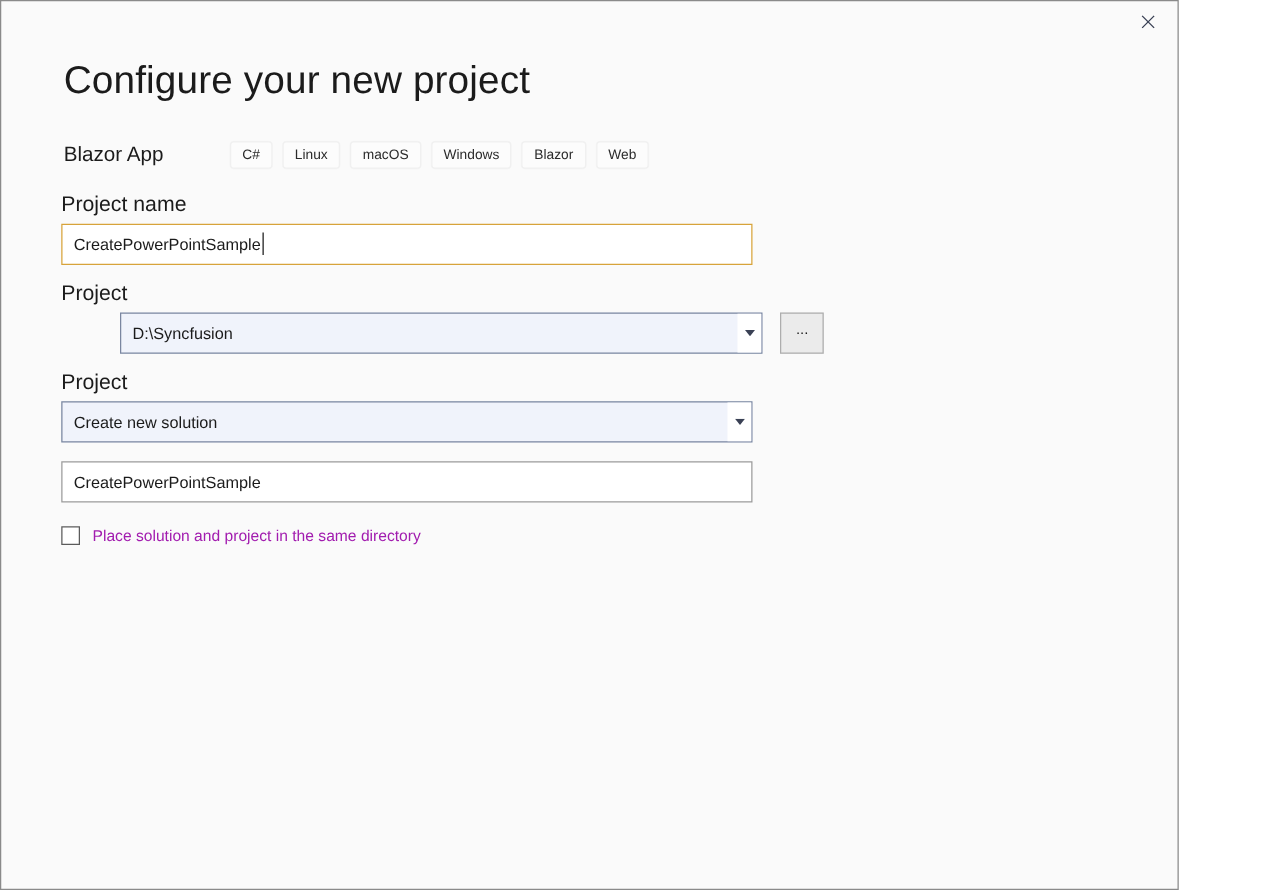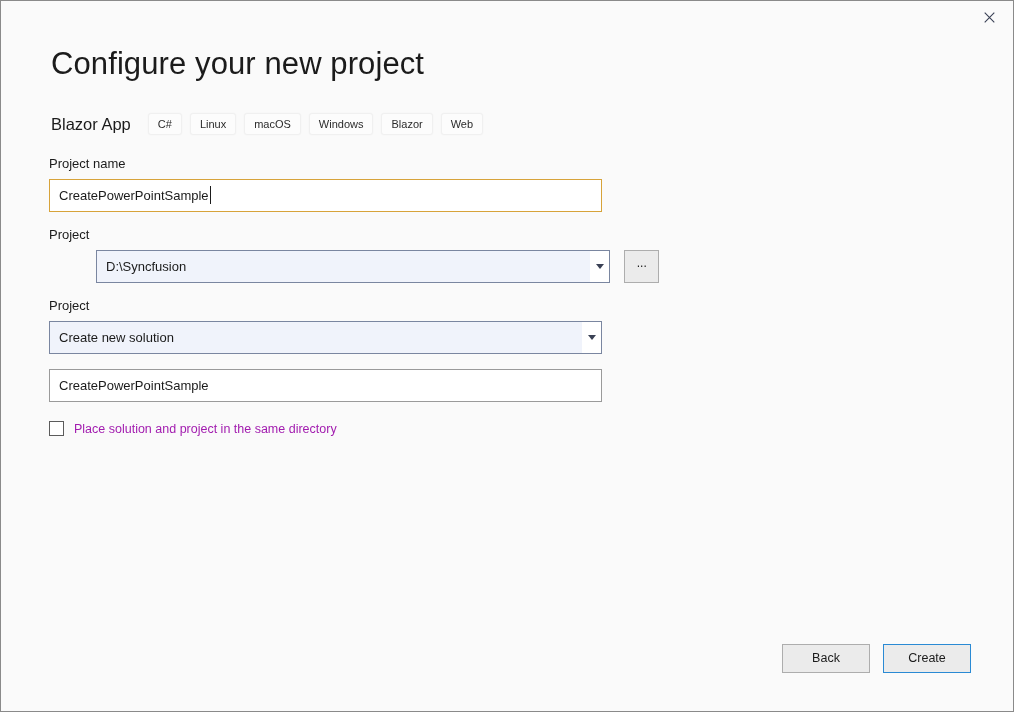--- a/index.html
+++ b/index.html
@@ -11,21 +11,21 @@
     height: 712px;
     background: #ffffff;
     font-family: "Liberation Sans", sans-serif;
     -webkit-font-smoothing: antialiased;
   }
 
   
   .dialog {
     position: relative;
     box-sizing: border-box;
-    width: 1014px;
+    width: 943px;
     height: 712px;
     background: #fafafa;
     border: 1px solid #8a8a8a;
     overflow: hidden;
   }
 
   
   .titlebar {
     position: absolute;
     top: 1px;
@@ -62,20 +62,21 @@
     white-space: nowrap;
   }
 
   .subhead-row {
     position: absolute;
     left: 50px;
     top: 111px;
     display: flex;
     align-items: center;
     height: 24px;
+    gap: 36px;
   }
   .template-name {
     font-size: 16.5px;
     color: #1b1b1b;
     font-weight: 400;
     white-space: nowrap;
     margin-right: 17px;
     line-height: 24px;
   }
   .tag-list {
@@ -99,21 +100,21 @@
   }
 
   
   .form {
     position: absolute;
     left: 48px;
     top: 155px;
     width: 610px;
   }
   .field-label {
-    font-size: 13px;
+    font-size: 17px;
     color: #1b1b1b;
     line-height: 16px;
     margin-bottom: 7px;
     display: flex;
     align-items: center;
     white-space: nowrap;
   }
   .field-group { margin-bottom: 15px; }
 
   .info-icon {
@@ -329,18 +330,14 @@
       <input class="text-input" type="text" value="CreatePowerPointSample" style="">
     </div>
 
     <div class="checkbox-row">
       <span class="checkbox-box"></span>
       <span class="checkbox-label">Place solution and project in the same directory</span>
     </div>
 
   </div>
 
-  <div class="footer">
-    <button class="btn">Back</button>
-    <button class="btn primary">Create</button>
-  </div>
 
 </div>
 
 </body></html>

